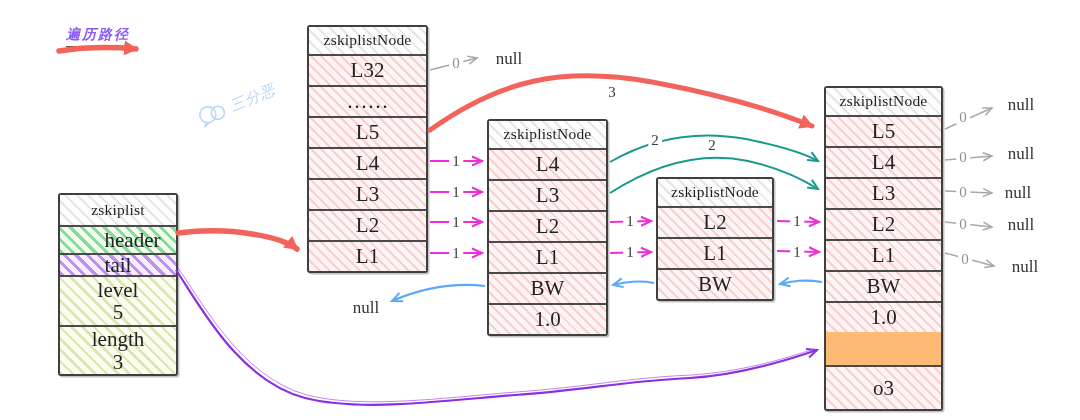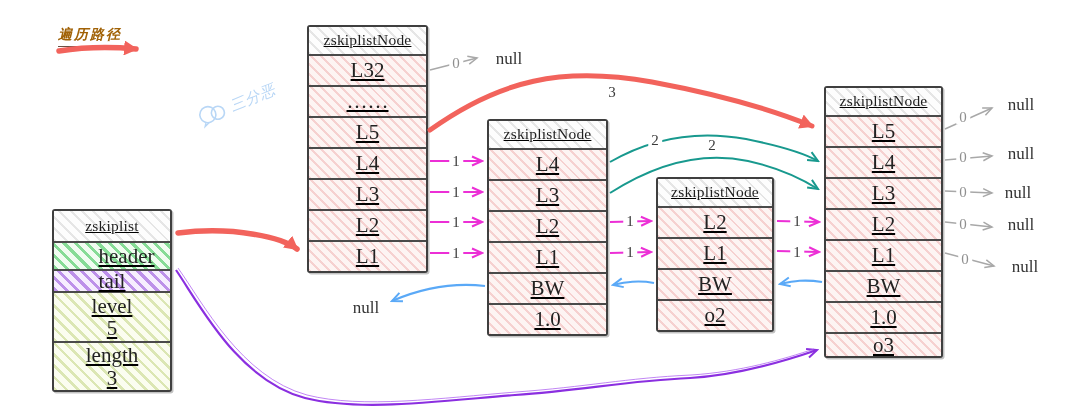--- a/index.html
+++ b/index.html
@@ -1,33 +1,33 @@
 <!DOCTYPE html>
 <html><head>
 <meta charset="utf-8">
 <style>
   html,body{margin:0;padding:0;background:#fff;}
   #canvas{position:relative;width:1080px;height:420px;background:#ffffff;overflow:hidden;
           font-family:"Liberation Serif","DejaVu Serif",serif;}
   .box{position:absolute;border:2px solid #3f3f3f;border-radius:3px;background:#fdba74;
-       box-shadow:1.5px 1.5px 0 rgba(80,80,80,.35);box-sizing:border-box;text-decoration:underline;}
+       box-shadow:1.5px 1.5px 0 rgba(80,80,80,.35);box-sizing:border-box;}
   .row{border-top:2px solid #4a4a4a;display:flex;flex-direction:column;align-items:center;
        justify-content:center;font-size:21px;color:#222;box-sizing:border-box;line-height:1.05;}
   .row.first{border-top:none;}
   .title{font-size:15.5px;color:#1e1e1e;letter-spacing:.2px;}
   .h-gray  {background:#fdfdfd repeating-linear-gradient(45deg,rgba(160,160,160,.25) 0 2px,transparent 2px 8px);}
   .h-pink  {background:#fdf4f3 repeating-linear-gradient(45deg,rgba(236,160,160,.42) 0 2px,transparent 2px 7px);}
   .h-green {background:#f1fcf1 repeating-linear-gradient(45deg,rgba(70,200,95,.62) 0 3px,transparent 3px 8px);padding-left:29px;}
   .h-purp  {background:#f6eefe repeating-linear-gradient(45deg,rgba(148,78,218,.58) 0 3px,transparent 3px 8px);}
   .h-yell  {background:#fbfdf0 repeating-linear-gradient(45deg,rgba(188,208,120,.5) 0 2.5px,transparent 2.5px 8px);}
   .num{position:absolute;transform:translate(-50%,-50%);background:#fff;padding:0 3px;
        font-size:15px;color:#3a3a3a;line-height:1;}
   .num.gray{color:#8f8f8f;}
   .nulltext{position:absolute;transform:translate(-50%,-50%);font-size:17px;color:#333;line-height:1;}
-  #legend-label{position:absolute;left:58px;top:26px;font-size:14px;color:#a16207;font-weight:bold;
+  #legend-label{position:absolute;left:66px;top:26px;font-size:14px;color:#8b5cf6;font-weight:bold;
        letter-spacing:2px;border-bottom:1.5px solid #6b5044;padding-bottom:2px;font-style:italic;}
   #watermark{position:absolute;left:196px;top:92px;display:flex;align-items:center;gap:4px;
        color:#b9d7f6;transform:rotate(-22deg);font-size:15px;letter-spacing:1px;font-style:italic;}
   svg.overlay{position:absolute;left:0;top:0;pointer-events:none;}
 </style>
 </head>
 <body>
 
 <div id="canvas">
 
@@ -35,21 +35,21 @@
 
   <div id="watermark">
     <svg width="30" height="24" viewBox="0 0 30 24">
       <circle cx="10" cy="11" r="8" fill="none" stroke="#b9d7f6" stroke-width="1.6"></circle>
       <circle cx="20" cy="13" r="6.5" fill="none" stroke="#b9d7f6" stroke-width="1.6"></circle>
       <path d="M5,18 L3,21 L8,19" fill="none" stroke="#b9d7f6" stroke-width="1.4"></path>
     </svg>
     <span>三分恶</span>
   </div>
 
-  <div class="box" style="left:52px;top:193px;width:120px;margin-top:16px;">
+  <div class="box" style="left:58px;top:193px;width:120px;">
     <div class="row first title h-gray" style="height:30px;">zskiplist</div>
     <div class="row h-green" style="height:28px;">header</div>
     <div class="row h-purp" style="height:22px;">tail</div>
     <div class="row h-yell" style="height:50px;">
       <span>level</span>
       <span>5</span>
     </div>
     <div class="row h-yell" style="height:49px;">
       <span>length</span>
       <span>3</span>
@@ -75,33 +75,32 @@
     <div class="row h-pink" style="height:31px;">L1</div>
     <div class="row h-pink" style="height:31px;">BW</div>
     <div class="row h-pink" style="height:31px;">1.0</div>
   </div>
 
   <div class="box" style="left:656px;top:177px;width:118px;">
     <div class="row first title h-gray" style="height:27px;">zskiplistNode</div>
     <div class="row h-pink" style="height:31px;">L2</div>
     <div class="row h-pink" style="height:31px;">L1</div>
     <div class="row h-pink" style="height:31px;">BW</div>
-    <div class="row h-pink" style="height:31px;">o2</div>
   </div>
 
   <div class="box" style="left:824px;top:86px;width:119px;">
     <div class="row first title h-gray" style="height:27px;">zskiplistNode</div>
     <div class="row h-pink" style="height:31px;">L5</div>
     <div class="row h-pink" style="height:31px;">L4</div>
     <div class="row h-pink" style="height:31px;">L3</div>
     <div class="row h-pink" style="height:31px;">L2</div>
     <div class="row h-pink" style="height:31px;">L1</div>
     <div class="row h-pink" style="height:31px;">BW</div>
     <div class="row h-pink" style="height:31px;">1.0</div>
-    <div class="row h-pink" style="height:24px;">o3</div>
+    <div class="row h-pink" style="height:44px;margin-top:33px;">o3</div>
   </div>
 
   <svg class="overlay" width="1080" height="420" viewBox="0 0 1080 420">
     <defs>
       <marker id="mRed" markerUnits="userSpaceOnUse" markerWidth="15" markerHeight="15" refX="12" refY="7.5" orient="auto">
         <path d="M0,0 L14,7.5 L0,15 Z" fill="#f2635c"></path>
       </marker>
       <marker id="mMag" markerUnits="userSpaceOnUse" markerWidth="13" markerHeight="13" refX="11" refY="6.5" orient="auto">
         <path d="M1,2 L11,6.5 L1,11" fill="none" stroke="#ec2fd6" stroke-width="2"></path>
       </marker>

